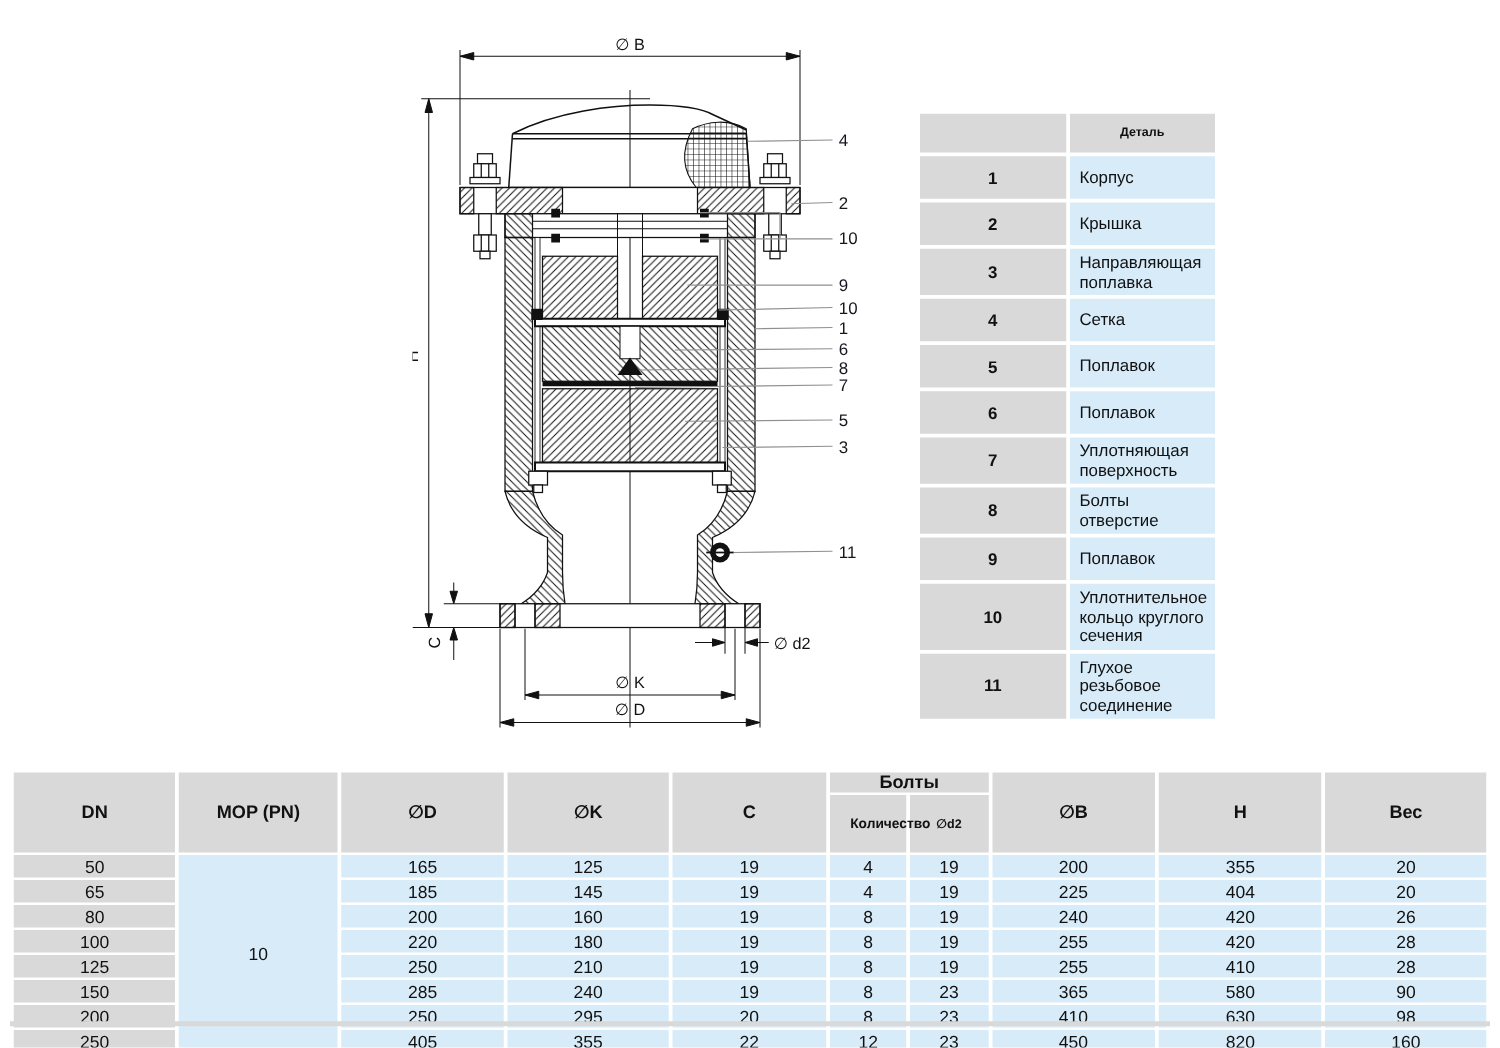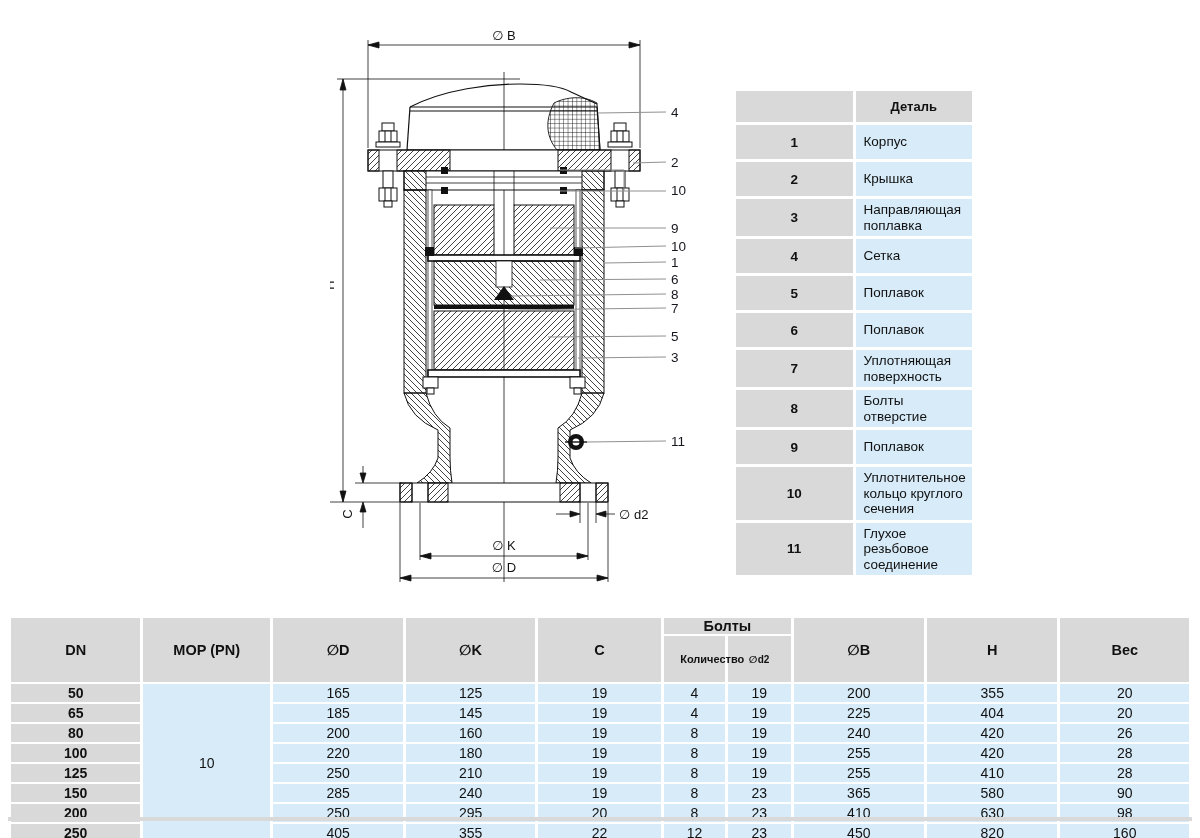--- a/index.html
+++ b/index.html
@@ -11,35 +11,35 @@
   
   .drawing{position:absolute;left:330px;top:10px;width:400px;height:590px;}
   .drawing text{font-family:"Liberation Sans","DejaVu Sans",sans-serif;}
   .dim-label{font-size:13px;fill:#111;}
   .callout-label{font-size:13.5px;fill:#16161f;}
   
   .parts-table{
     position:absolute;left:733px;top:88px;width:242px;
     border-collapse:separate;border-spacing:3px;table-layout:fixed;
   }
-  .parts-table th{background:#d9d9d9;font-size:13px;font-weight:bold;height:29px;text-align:center;}
+  .parts-table th{background:#d9d9d9;font-size:10px;font-weight:bold;height:29px;text-align:center;}
   .parts-table td{font-size:13.5px;height:28px;}
   .parts-table td.num{background:#d9d9d9;font-weight:bold;text-align:center;width:46px;}
   .parts-table td.name{background:#d7ebf8;padding:3px 8px;line-height:1.15;text-align:left;}
   
   .spec-table{
     position:absolute;left:8px;top:616px;width:1184px;
     border-collapse:separate;border-spacing:3px 2px;table-layout:fixed;
   }
   .spec-table th{background:#d9d9d9;font-weight:bold;font-size:14.5px;padding:1px 0;text-align:center;}
   .spec-table th.bolts{height:15px;padding:0;}
   .spec-table th.sub{font-size:11px;height:14px;padding:16px;}
   .spec-table th.subd2{font-size:10px;height:14px;padding:0;}
   .spec-table td{background:#d7ebf8;text-align:center;font-size:14px;height:18px;padding:0;}
-  .spec-table td.dn{background:#d9d9d9;font-weight:bold;}
+  .spec-table td.dn{background:#d9d9d9;font-weight:normal;}
   .spec-table td.mop{vertical-align:middle;}
   .bottom-strip{position:absolute;left:8px;top:817px;width:1184px;height:4px;background:#d9d9d9;}
 </style>
 </head>
 <body>
 
 <svg class="drawing" viewBox="330 10 400 590" xmlns="http://www.w3.org/2000/svg">
   <defs>
     <pattern id="h1" width="6" height="6" patternUnits="userSpaceOnUse">
       <path d="M-1,7 7,-1 M-1,1 1,-1 M5,7 7,5" stroke="#111" stroke-width="0.8" fill="none"></path>

